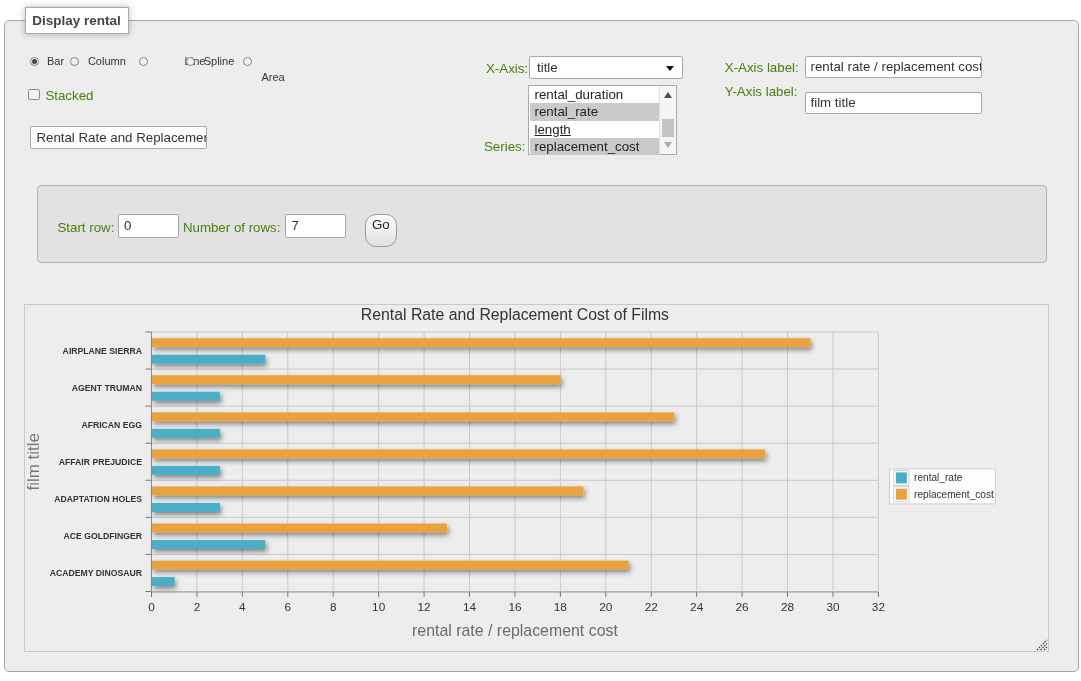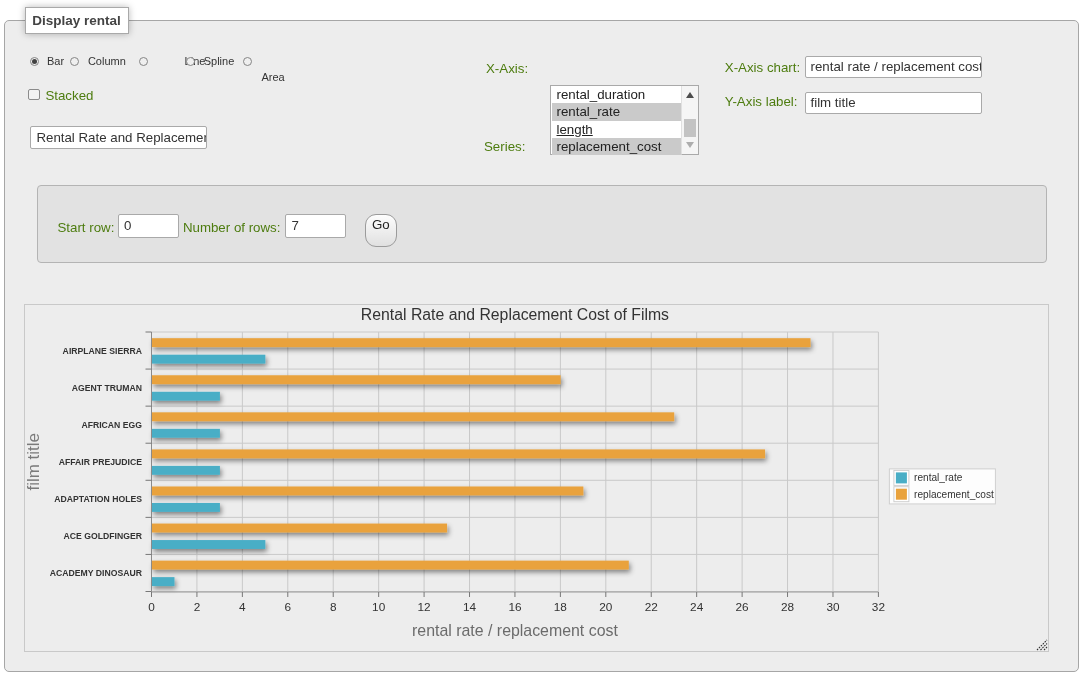--- a/index.html
+++ b/index.html
@@ -17,21 +17,21 @@
 .checkbox { position:absolute; left:28.2px; top:88.7px; width:11.5px; height:11.5px;
       border:1px solid #8b8b8b; border-radius:2px; background:#f2f2f2; }
 .flabel { position:absolute; font-size:13.3px; color:#4d7c0f; }
 .tinput { position:absolute; background:#fff; border:1px solid #a9a9a9; border-radius:2px;
       font-size:13.3px; color:#333; line-height:20px; padding-left:5px; overflow:hidden; white-space:nowrap; }
 .select1 { position:absolute; left:529px; top:56px; width:154px; height:23px; background:#fff;
       border:1px solid #a9a9a9; border-radius:2px; font-size:13.3px; color:#333; line-height:21px; padding-left:7px; }
 .select1 .arr { position:absolute; right:8px; top:9px; width:0; height:0;
       border-left:4px solid transparent; border-right:4px solid transparent; border-top:5px solid #111; }
 .mselect { position:absolute; left:527.5px; top:85px; width:149px; height:70px; background:#fff;
-      border:1px solid #a9a9a9;margin-left:22px; }
+      border:1px solid #a9a9a9; }
 .opt { position:absolute; left:1px; width:130px; height:17.3px; font-size:13.3px; color:#222;
       line-height:17.3px; padding-left:5px; white-space:nowrap; }
 .opt.sel { background:#cacaca; }
 .sbar { position:absolute; right:0; top:0; width:17px; height:68px; background:#f5f5f5; border-left:1px solid #e0e0e0; }
 .sthumb { position:absolute; left:2px; top:33px; width:12px; height:18px; background:#c3c3c3; }
 .sarr { position:absolute; left:4px; width:0; height:0; border-left:4.5px solid transparent; border-right:4.5px solid transparent; }
 .sarr.up { top:6px; border-bottom:6px solid #4d4d4d; }
 .sarr.dn { bottom:6px; border-top:6px solid #adadad; }
 .toolbar { position:absolute; left:36.8px; top:184.5px; width:1010px; height:78px;
       background:#e2e2e2; border:1px solid #b4b4b4; border-radius:4px; }
@@ -59,38 +59,39 @@
     <span class="rlabel" style="left:203.7px;">Spline</span>
 <span class="radio" style="left:243.3px;"></span>
     <span class="rlabel" style="left:261.4px;margin-top:16px;">Area</span>
 
   <div class="checkbox"></div>
   <span class="flabel" style="left:45.4px; top:88px;">Stacked</span>
 
   <div class="tinput" style="left:30.4px; top:126px; width:177px; height:23px; line-height:21px;">Rental Rate and Replacement Cost of Films</div>
 
   <span class="flabel" style="left:486px; top:61px;">X-Axis:</span>
+  <div class="select1">title<span class="arr"></span></div>
 
   <span class="flabel" style="left:484px; top:139px;">Series:</span>
   <div class="mselect">
     <div class="opt" style="top:0;">rental_duration</div>
     <div class="opt sel" style="top:17.3px;">rental_rate</div>
     <div class="opt" style="top:34.6px;text-decoration:underline;">length</div>
     <div class="opt sel" style="top:51.9px;">replacement_cost</div>
     <div class="sbar">
         <span class="sarr up"></span>
         <div class="sthumb"></div>
         <span class="sarr dn"></span>
       </div>
   </div>
 
-  <span class="flabel" style="left:724.8px; top:60px;">X-Axis chart:</span>
+  <span class="flabel" style="left:724.8px; top:60px;">X-Axis label:</span>
   <div class="tinput" style="left:804.5px; top:55.5px; width:177px; height:22px; line-height:20px;">rental rate / replacement cost</div>
 
-  <span class="flabel" style="left:724.8px; top:94px;">Y-Axis label:</span>
+  <span class="flabel" style="left:724.8px; top:84px;">Y-Axis label:</span>
   <div class="tinput" style="left:804.5px; top:92px; width:177px; height:22px; line-height:20px;">film title</div>
 
   <div class="toolbar">
     <span class="flabel" style="left:19.7px; top:34.7px;text-align:center;">Start row:</span>
     <div class="tinput" style="left:80.2px; top:28.9px; width:60.6px; height:23.6px; line-height:21.6px;">0</div>
     <span class="flabel" style="left:145.1px; top:34.7px;">Number of rows:</span>
     <div class="tinput" style="left:247.7px; top:28.9px; width:60.2px; height:23.6px; line-height:21.6px;">7</div>
   </div>
   <div class="gobtn">Go</div>
 

